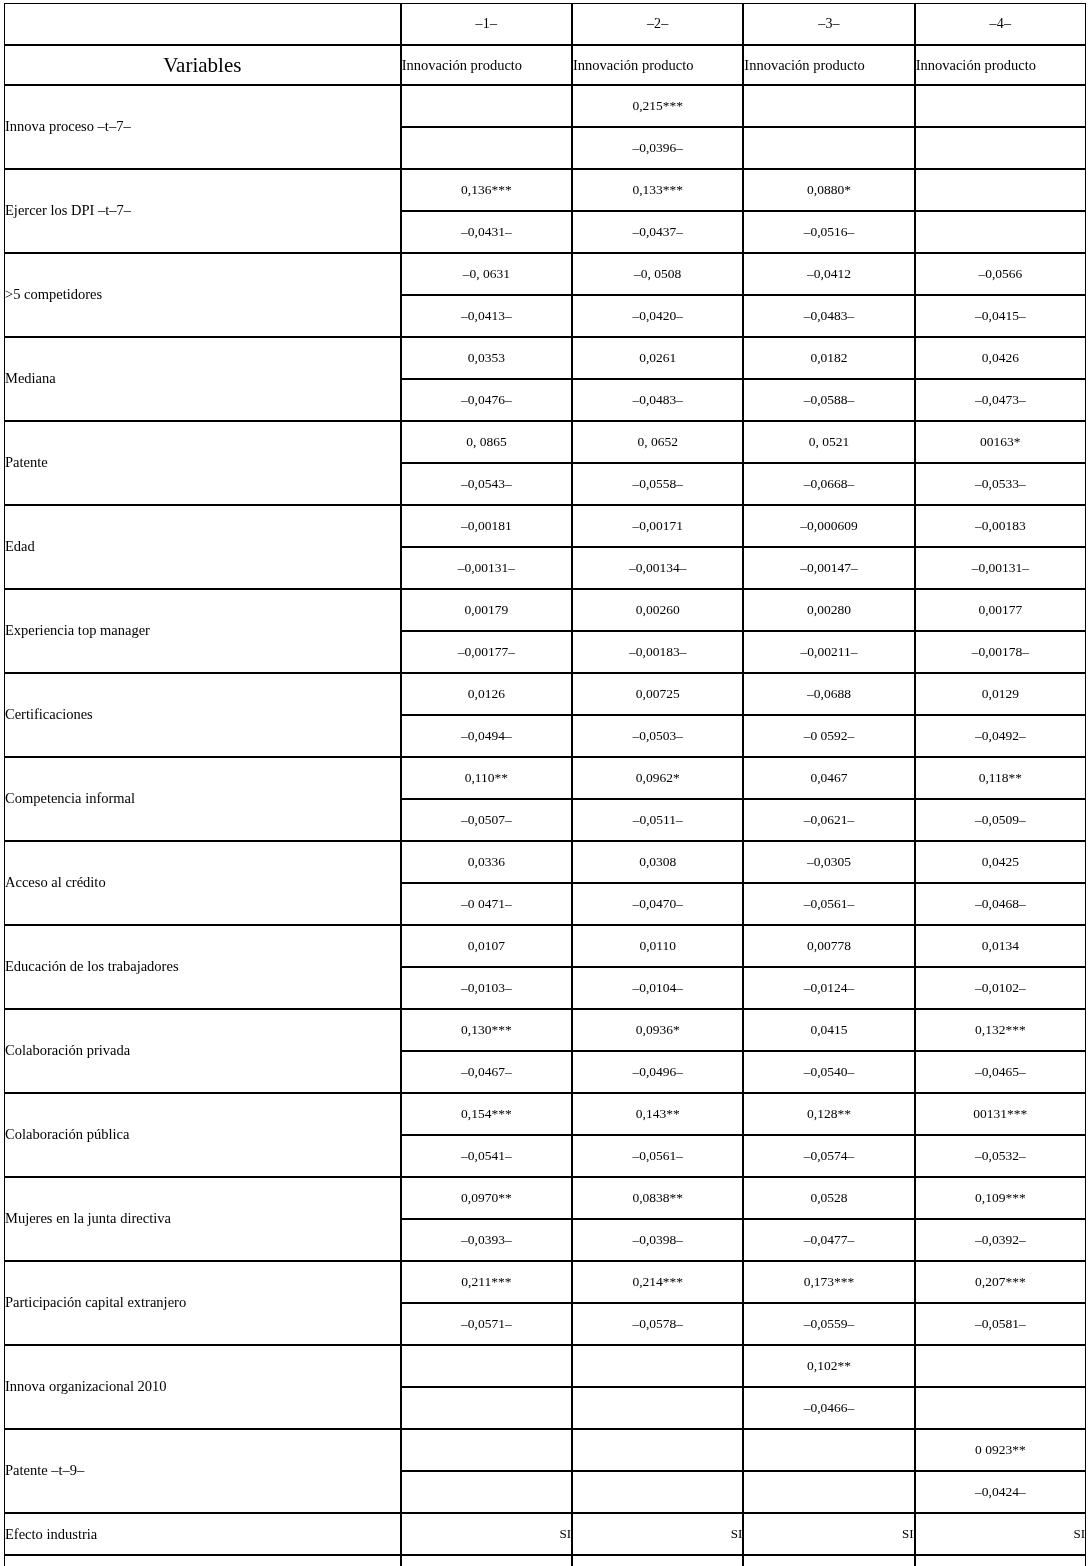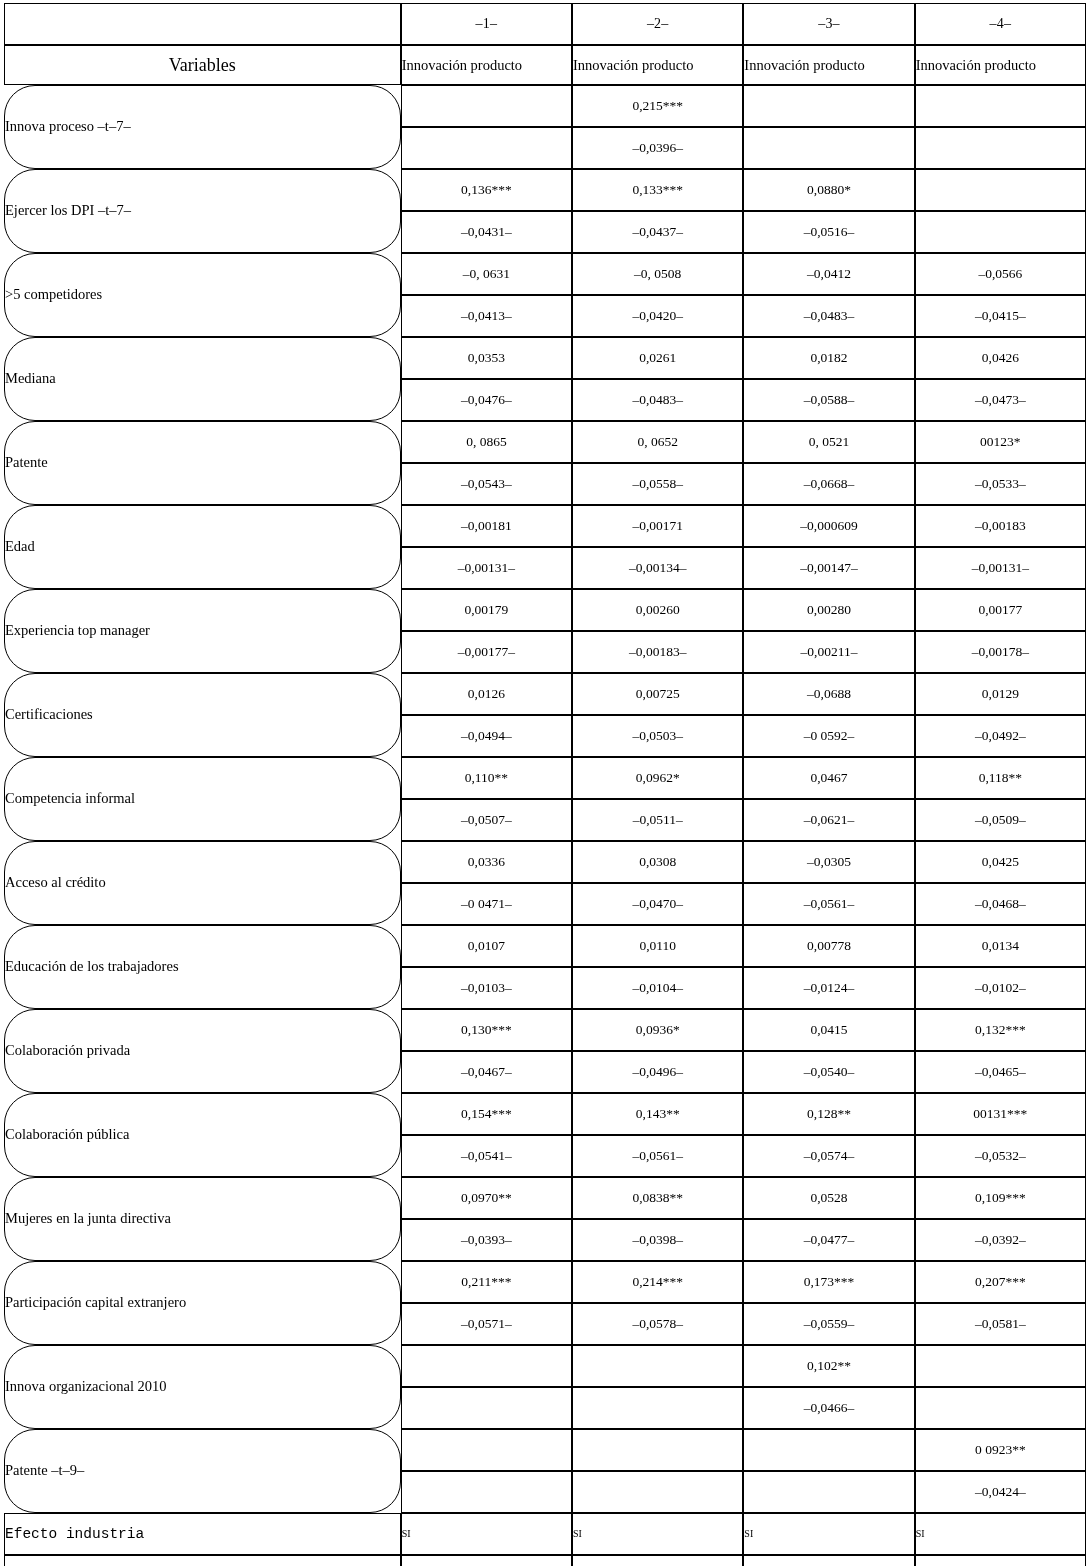--- a/index.html
+++ b/index.html
@@ -44,61 +44,59 @@
     height: 40px;
     text-align: center;
     font-weight: bold;
     font-size: 14px;
     letter-spacing: .2px;
   }
   .hdr-variables {
     height: 38px;
     text-align: center;
     font-weight: bold;
-    font-size: 18px;
+    font-size: 21px;
   }
   .hdr-dep {
     height: 38px;
     text-align: left;
     font-weight: bold;
     font-size: 14.5px;
   }
 
   
   .var-label {
     text-align: left;
     padding-left: 12px;
     font-size: 14.5px;
     line-height: 1.2;
-    border-radius: 31px;
   }
   .val {
     text-align: center;
     font-size: 13.5px;
     height: 40px;
     line-height: 40px;
     white-space: nowrap;
   }
   .val.se {
     height: 40px;
     line-height: 40px;
   }
   .single-val {
-    text-align: left;
-    font-size: 10px;
+    text-align: right;
+    font-size: 13px;
     height: 40px;
     line-height: 40px;
   }
   .single-label {
     text-align: left;
     padding-left: 12px;
     font-size: 14.5px;
     height: 40px;
     line-height: 40px;
-    font-family: Liberation Mono, monospace;
   }
 </style>
 </head>
 <body>
 
 <table id="reg-table">
   <colgroup>
     <col class="c-label">
     <col class="c-num">
     <col class="c-num">
@@ -170,21 +168,21 @@
         <td class="val se">–0,0476–</td>
         <td class="val se">–0,0483–</td>
         <td class="val se">–0,0588–</td>
         <td class="val se">–0,0473–</td>
       </tr>
       <tr>
         <td class="var-label" rowspan="2">Patente</td>
         <td class="val">0, 0865</td>
         <td class="val">0, 0652</td>
         <td class="val">0, 0521</td>
-        <td class="val">00123*</td>
+        <td class="val">00163*</td>
       </tr>
       <tr>
         <td class="val se">–0,0543–</td>
         <td class="val se">–0,0558–</td>
         <td class="val se">–0,0668–</td>
         <td class="val se">–0,0533–</td>
       </tr>
       <tr>
         <td class="var-label" rowspan="2">Edad</td>
         <td class="val">–0,00181</td>

